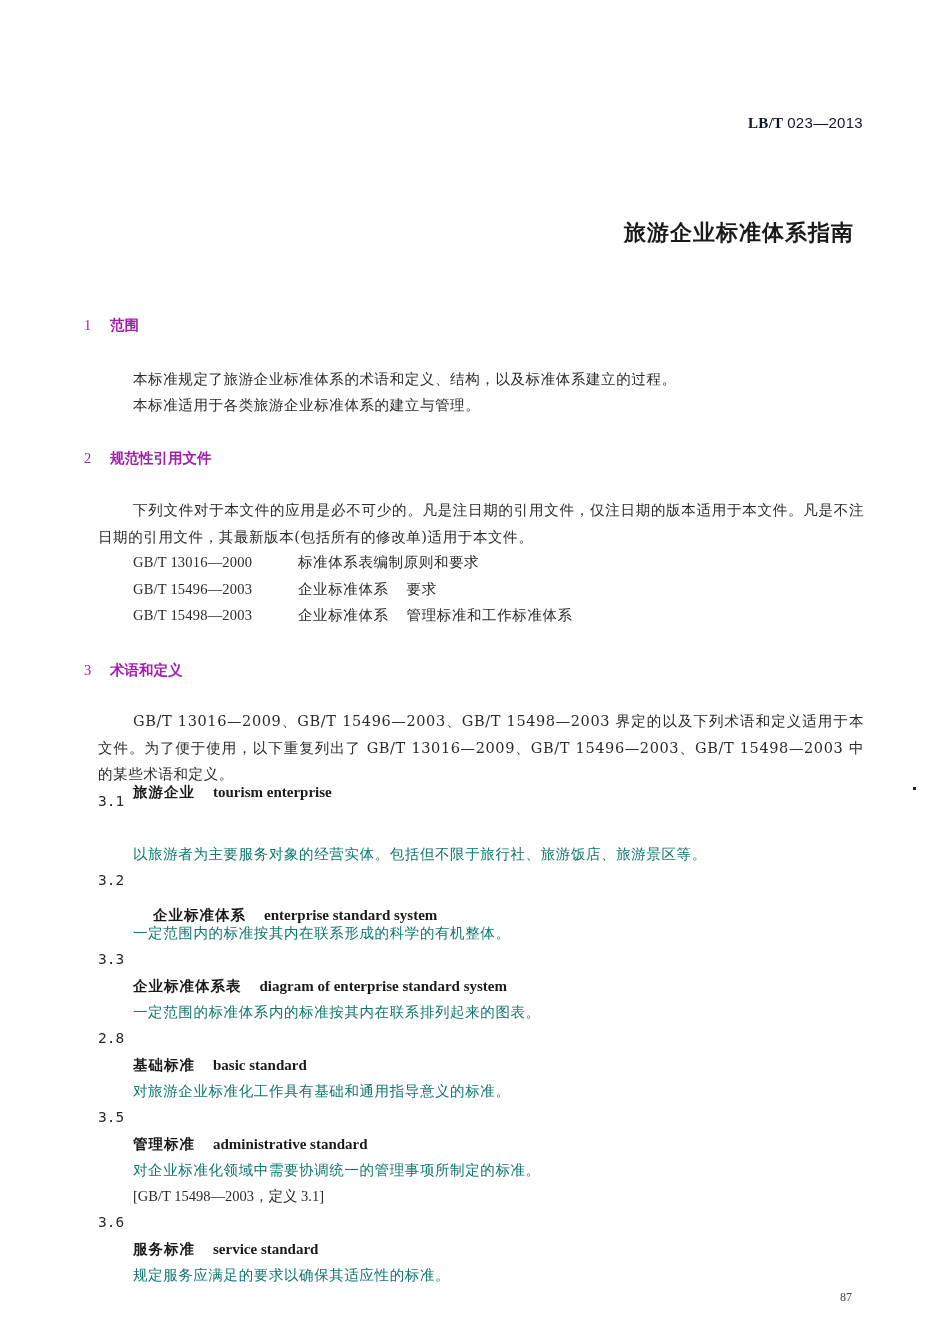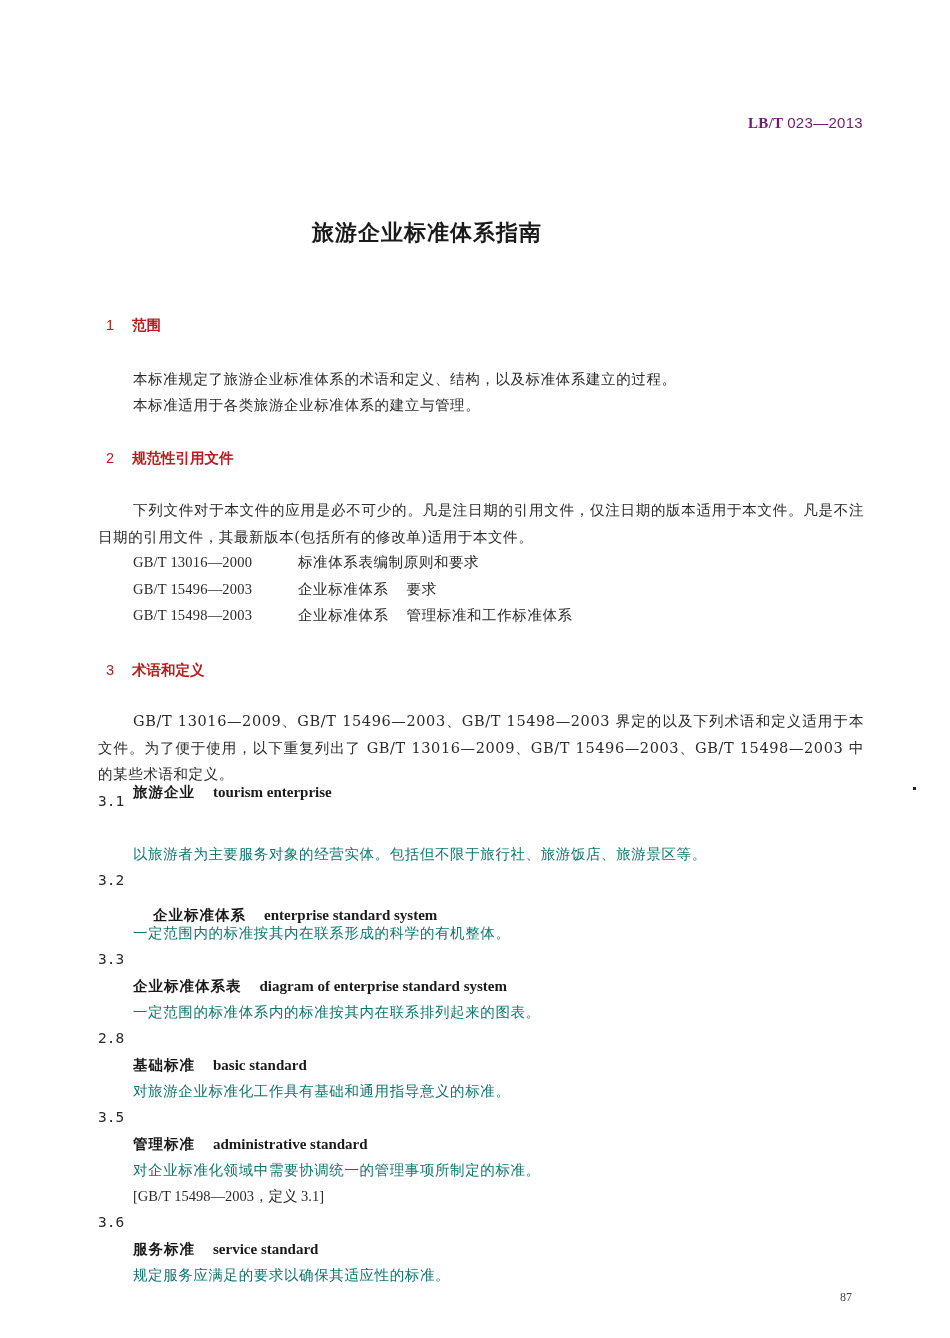--- a/index.html
+++ b/index.html
@@ -4,31 +4,31 @@
   <style>
     html, body { margin: 0; padding: 0; background: #ffffff; }
     body {
       width: 950px; height: 1338px; position: relative; overflow: hidden;
       font-family: "DejaVu Serif", "Liberation Serif", serif;
       color: #222;
     }
     .abs { position: absolute; white-space: nowrap; }
     .std-code {
       right: 87px; top: 114px; font-size: 15px; font-weight: bold;
-      font-family: "Liberation Serif", serif; color: #701a75; letter-spacing: 0.3px; margin-left: 14px;
+      font-family: "Liberation Serif", serif; color: #0f172a; letter-spacing: 0.3px; margin-left: 14px;
     }
     .std-code .num { font-family: "Liberation Sans", sans-serif; font-weight: normal; }
     .doc-title {
-      left: 0; width: 854px; top: 218px; text-align: center;
+      left: 0; width: 854px; top: 218px; text-align: right;
       font-size: 22px; font-weight: bold; letter-spacing: 1px;
       font-family: "DejaVu Sans", sans-serif; color: #1a1a1a;
     }
     .sec-heading {
-      left: 106px; font-size: 14.5px; font-weight: bold;
-      font-family: Liberation Sans, sans-serif; color: #b91c1c;
+      left: 84px; font-size: 14.5px; font-weight: bold;
+      font-family: Liberation Serif, serif; color: #a21caf;
     }
     .sec-heading .sec-num { display: inline-block; width: 26px; font-weight: normal; }
     .para { font-size: 14.5px; line-height: 26.5px; color: #2a2a2a; letter-spacing: 0.6px; }
     .indent { left: 133px; text-align: center; }
     .full { left: 98px; width: 766px; white-space: normal; text-indent: 35px; text-align: justify; }
     .ref-row { left: 133px; font-size: 14.5px; color: #2a2a2a; }
     .ref-code { display: inline-block; width: 165px; font-family: "Liberation Serif", serif; letter-spacing: 0.2px; }
     .ref-title { letter-spacing: 0.6px; }
     .ref-title .gap { display: inline-block; width: 18px; }
     .term-num { left: 98px; font-size: 14.5px; font-family: "DejaVu Sans Mono", monospace; color: #2a2a2a; text-align: center; }

